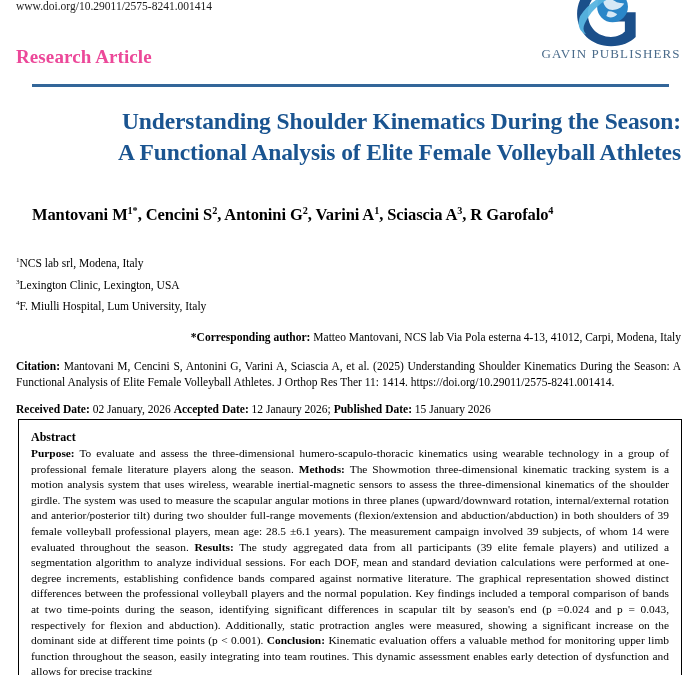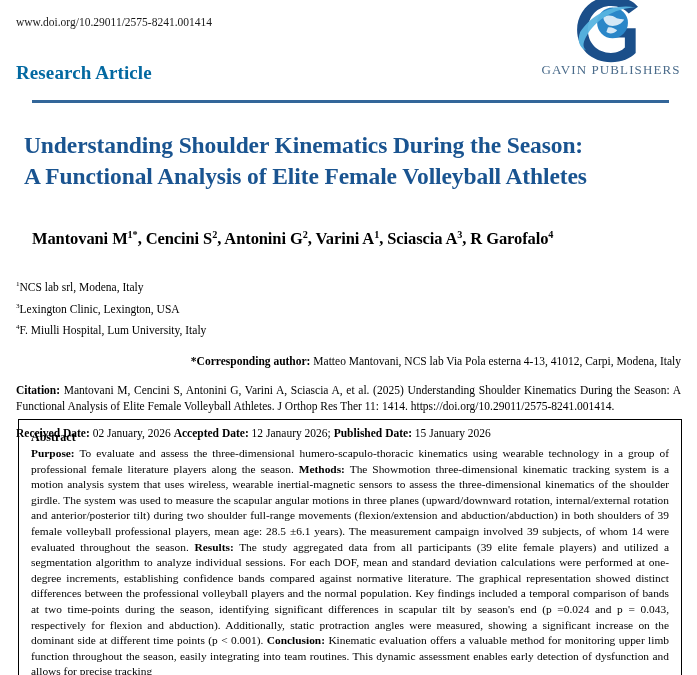--- a/index.html
+++ b/index.html
@@ -14,21 +14,21 @@
     font-family: "Liberation Serif", "DejaVu Serif", serif;
     color: #000000;
     position: relative;
   }
 
   .page {
     position: relative;
     width: 697px;
     height: 675px;
     box-sizing: border-box;
-    padding: 16px 16px;
+    padding: 0 16px;
   }
 
   
   .masthead {
     position: relative;
     height: 80px;
   }
   .masthead-links {
     position: absolute;
     left: 0;
@@ -39,21 +39,21 @@
   }
   .masthead-links div {
     white-space: nowrap;
   }
   .research-article {
     position: absolute;
     left: 0;
     top: 46px;
     font-size: 19px;
     font-weight: bold;
-    color: #0369a1;
+    color: #ec4899;
     letter-spacing: 0.1px;
   }
 
   
   .logo-block {
     position: absolute;
     right: 0px;
     top: -24px;
     width: 140px;
     text-align: center;
@@ -76,27 +76,27 @@
     position: absolute;
     left: 16px;
     right: 12px;
     top: 84px;
     height: 3px;
     background: #336699;
   }
 
   
   .title {
-    margin: 8px;
+    margin: 0;
     padding-top: 26px;
     font-size: 23.5px;
     line-height: 31px;
     font-weight: bold;
     color: #1a5490;
-    text-align: left;
+    text-align: right;
     letter-spacing: -0.1px;
   }
 
   
   .authors {
     margin: 16px;
     padding-top: 21px;
     font-size: 16.5px;
     font-weight: bold;
     color: #000;

